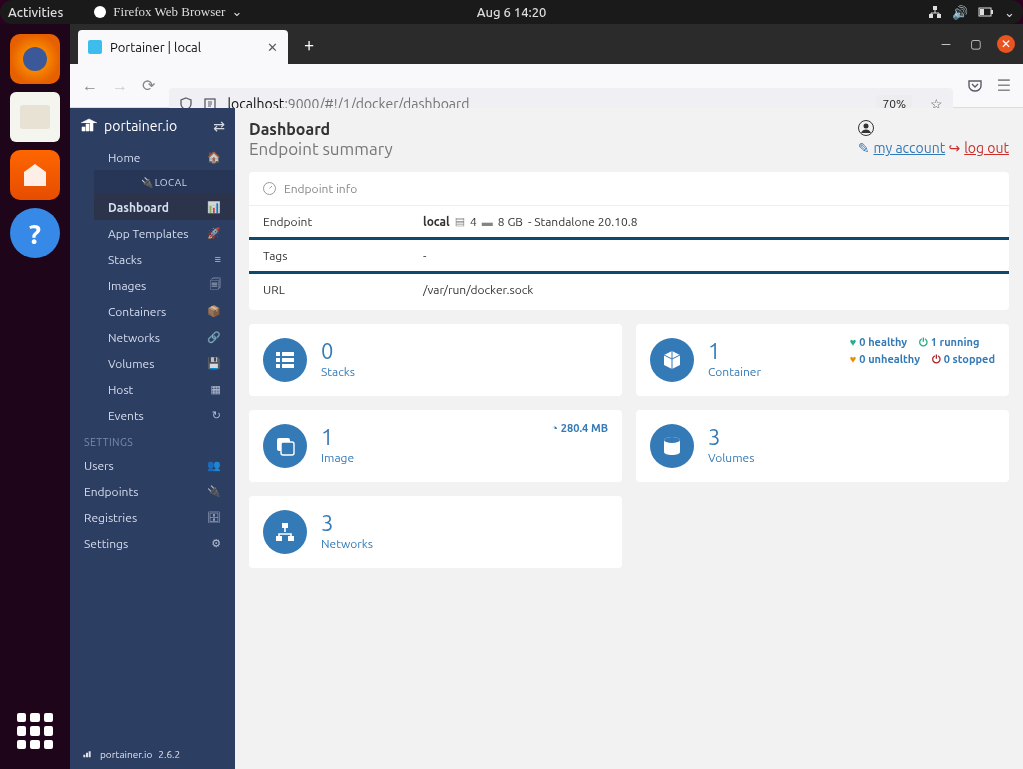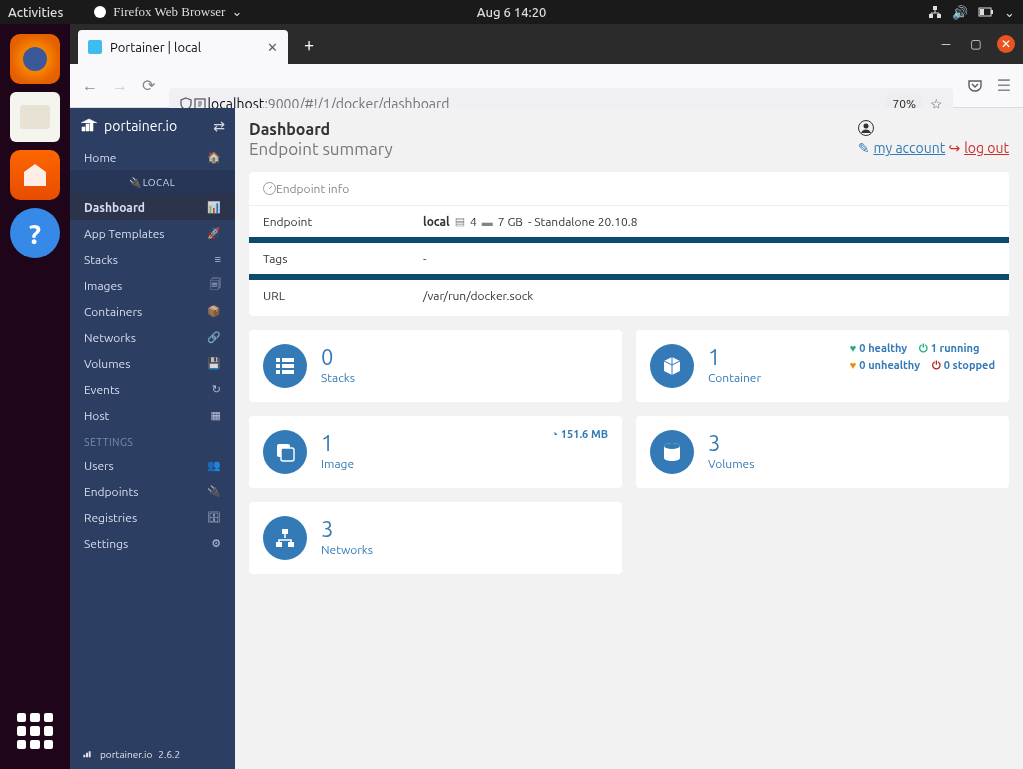--- a/index.html
+++ b/index.html
@@ -1,19 +1,19 @@
 <!DOCTYPE html>
 <html><head>
 <meta charset="utf-8">
 <style>
 * { margin: 0; padding: 0; box-sizing: border-box; }
 body { font-family: Ubuntu, -apple-system, sans-serif; font-size: 12px; width: 1023px; height: 769px; overflow: hidden; background: #2c001e; }
 
 
-.gnome-top { height: 24px; background: #1a1a1a; color: #ddd; display: flex; align-items: center; padding: 0 8px; font-size: 13px; font-weight: 500; }
+.gnome-top { height: 24px; background: #1a1a1a; color: #ddd; display: flex; align-items: center; padding: 0 8px; font-size: 13px; font-weight: 500; border-radius: 12px; }
 .gnome-top .center { position: absolute; left: 50%; transform: translateX(-50%); }
 .gnome-top .right { margin-left: auto; display: flex; gap: 10px; align-items: center; }
 .gnome-app { display: flex; align-items: center; gap: 6px; margin-left: 30px; font-family: Liberation Serif, serif; }
 
 
 .dock { position: absolute; left: 0; top: 24px; bottom: 0; width: 70px; background: rgba(30, 5, 25, 0.95); display: flex; flex-direction: column; align-items: center; padding-top: 10px; gap: 8px; }
 .dock-item { width: 50px; height: 50px; border-radius: 10px; display: flex; align-items: center; justify-content: center; }
 .dock-firefox { background: radial-gradient(circle, #ff9500 20%, #e66000 70%); position: relative; }
 .dock-firefox::before { content: ""; width: 24px; height: 24px; background: #3b5998; border-radius: 50%; position: absolute; }
 .dock-files { background: #f5f5f0; border-radius: 6px; }
@@ -29,52 +29,52 @@
 .ff-tab { background: #f9f9fb; height: 34px; min-width: 210px; display: flex; align-items: center; padding: 0 10px; border-radius: 4px 4px 0 0; margin-top: 6px; gap: 8px; font-size: 13px; color: #0c0c0d; }
 .ff-tab-icon { width: 14px; height: 14px; background: #3cbdee; border-radius: 2px; }
 .ff-newtab { width: 30px; height: 30px; display: flex; align-items: center; justify-content: center; color: #fff; font-size: 18px; margin-left: 6px; }
 .ff-winctrl { margin-left: auto; display: flex; gap: 12px; align-items: center; }
 .ff-winctrl span { width: 18px; height: 18px; display: flex; align-items: center; justify-content: center; color: #ddd; cursor: pointer; }
 .ff-close { background: #e95420; border-radius: 50%; color: #fff !important; }
 
 .ff-toolbar { height: 44px; background: #f9f9fb; display: flex; align-items: center; padding: 0 12px; gap: 14px; border-bottom: 1px solid #ddd; }
 .ff-nav { color: #888; font-size: 16px; cursor: pointer; }
 .ff-nav.dis { opacity: 0.4; }
-.ff-url { flex: 1; height: 32px; background: #f0f0f4; border-radius: 4px; display: flex; align-items: center; padding: 0 10px; font-size: 14px; color: #222; margin-top: 36px; }
+.ff-url { flex: 1; height: 32px; background: #f0f0f4; border-radius: 4px; display: flex; align-items: center; padding: 0 10px; gap: 10px; font-size: 14px; color: #222; margin-top: 36px; }
 .ff-url .host { color: #0c0c0d; }
 .ff-url .path { color: #737373; }
 .ff-zoom { background: #ededf0; border-radius: 3px; padding: 2px 6px; font-size: 12px; margin-left: auto; }
 .ff-star { margin-left: 8px; color: #555; }
 
 
 .portainer { flex: 1; display: flex; overflow: hidden; }
 .p-sidebar { width: 165px; background: #2d3e63; color: #fff; display: flex; flex-direction: column; font-size: 12px; }
 .p-logo { height: 36px; display: flex; align-items: center; padding: 0 10px; gap: 6px; font-size: 14px; font-weight: 400; }
 .p-logo-toggle { margin-left: auto; opacity: 0.8; }
-.p-nav { flex: 1; }
+.p-nav { flex: 1; margin-left: 24px; }
 .p-item { height: 26px; display: flex; align-items: center; padding: 0 14px; color: #d6deef; cursor: pointer; }
 .p-item .p-icon { margin-left: auto; opacity: 0.8; font-size: 11px; }
 .p-item.active { background: #2b344a; font-weight: 700; }
 .p-item.sub { background: #273657; justify-content: center; font-size: 10px; letter-spacing: 0.4px; color: #cfd8eb; height: 24px; }
 .p-section { padding: 8px 14px 4px; color: #7a8bb0; font-size: 10.5px; letter-spacing: 0.4px; }
 .p-footer { height: 30px; display: flex; align-items: center; padding: 0 12px; gap: 6px; font-size: 10px; opacity: 0.85; }
 
 .p-main { flex: 1; background: #f2f2f2; overflow-y: auto; padding: 12px 14px; }
 .p-header { display: flex; }
 .p-header-left h2 { font-size: 16px; color: #333; font-weight: 600; }
 .p-header-left .sub { font-size: 17px; color: #777; margin-top: 1px; }
 .p-header-right { margin-left: auto; text-align: right; }
 .p-hdr-icon { font-size: 16px; color: #333; }
 .p-hdr-links { font-size: 14px; margin-top: 4px; }
 .p-hdr-links a { color: #337ab7; text-decoration: underline; cursor: pointer; margin-left: 4px; }
 .p-hdr-links .logout { color: #c9302c; }
 
 .card { background: #fff; border-radius: 4px; margin-top: 14px; }
-.card-header { padding: 10px 14px; color: #888; font-size: 12px; border-bottom: 1px solid #eee; display: flex; align-items: center; }
-.info-row { display: flex; padding: 9px 14px; font-size: 12px; color: #333; border-bottom: 6px solid #0c4a6e; }
+.card-header { padding: 10px 14px; color: #888; font-size: 12px; border-bottom: 1px solid #eee; display: flex; align-items: center; gap: 8px; }
+.info-row { display: flex; padding: 9px 14px; font-size: 12px; color: #333; border-bottom: 3px solid #0c4a6e; }
 .info-row:last-child { border-bottom: none; padding-bottom: 14px; }
 .info-row .lbl { width: 160px; color: #333; font-weight: 400; }
 .info-row .val { display: flex; align-items: center; gap: 5px; }
 .tiny-ic { opacity: 0.6; font-size: 11px; }
 
 .tiles { display: grid; grid-template-columns: 1fr 1fr; gap: 14px; margin-top: 14px; }
 .tile { background: #fff; border-radius: 4px; padding: 14px; display: flex; gap: 14px; cursor: pointer; position: relative; }
 .tile-icon { width: 44px; height: 44px; background: #337ab7; border-radius: 50%; display: flex; align-items: center; justify-content: center; color: #fff; font-size: 18px; flex-shrink: 0; }
 .tile-body .big { font-size: 22px; color: #337ab7; font-weight: 400; }
 .tile-body .lbl { font-size: 12px; color: #337ab7; margin-top: 2px; }
@@ -231,26 +231,26 @@
           </div>
           <div class="p-item">
             <span>Networks</span>
             <span class="p-icon">🔗</span>
           </div>
           <div class="p-item">
             <span>Volumes</span>
             <span class="p-icon">💾</span>
           </div>
           <div class="p-item">
+            <span>Host</span>
+            <span class="p-icon">▦</span>
+          </div>
+          <div class="p-item">
             <span>Events</span>
             <span class="p-icon">↻</span>
-          </div>
-          <div class="p-item">
-            <span>Host</span>
-            <span class="p-icon">▦</span>
           </div>
         </div>
       <div class="p-section">SETTINGS</div>
       <div id="sidebar-settings">
           <div class="p-item">
             <span>Users</span>
             <span class="p-icon">👥</span>
           </div>
           <div class="p-item">
             <span>Endpoints</span>
@@ -308,21 +308,21 @@
           </span>
           <span>Endpoint info</span>
         </div>
         <div class="info-row">
           <div class="lbl">Endpoint</div>
           <div class="val">
             <b>local</b>
             <span class="tiny-ic">▤</span>
             <span>4</span>
             <span class="tiny-ic">▬</span>
-            <span>7 GB</span>
+            <span>8 GB</span>
             <span>- Standalone 20.10.8</span>
           </div>
         </div>
         <div class="info-row">
           <div class="lbl">Tags</div>
           <div class="val">-</div>
         </div>
         <div class="info-row">
           <div class="lbl">URL</div>
           <div class="val">/var/run/docker.sock</div>
@@ -355,21 +355,21 @@
                   <rect x="7" y="7" width="13" height="13" rx="2" fill="#337ab7" stroke="#fff" stroke-width="1.4"></rect>
                 </svg>
             </div>
             <div class="tile-body">
               <div class="big">1</div>
               <div class="lbl">Image</div>
             </div>
             <div class="tile-extra">
               <div>
                   <span class="ico-green" style="color:#337ab7">◔</span> 
-                  <span>151.6 MB</span>
+                  <span>280.4 MB</span>
                 </div>
             </div>
           </div>
 
           <div class="tile">
             <div class="tile-icon">
               <svg width="24" height="24" viewBox="0 0 24 24" fill="#fff">
                   <rect x="9" y="3" width="6" height="5"></rect>
                   <rect x="3" y="16" width="6" height="5"></rect>
                   <rect x="15" y="16" width="6" height="5"></rect>

